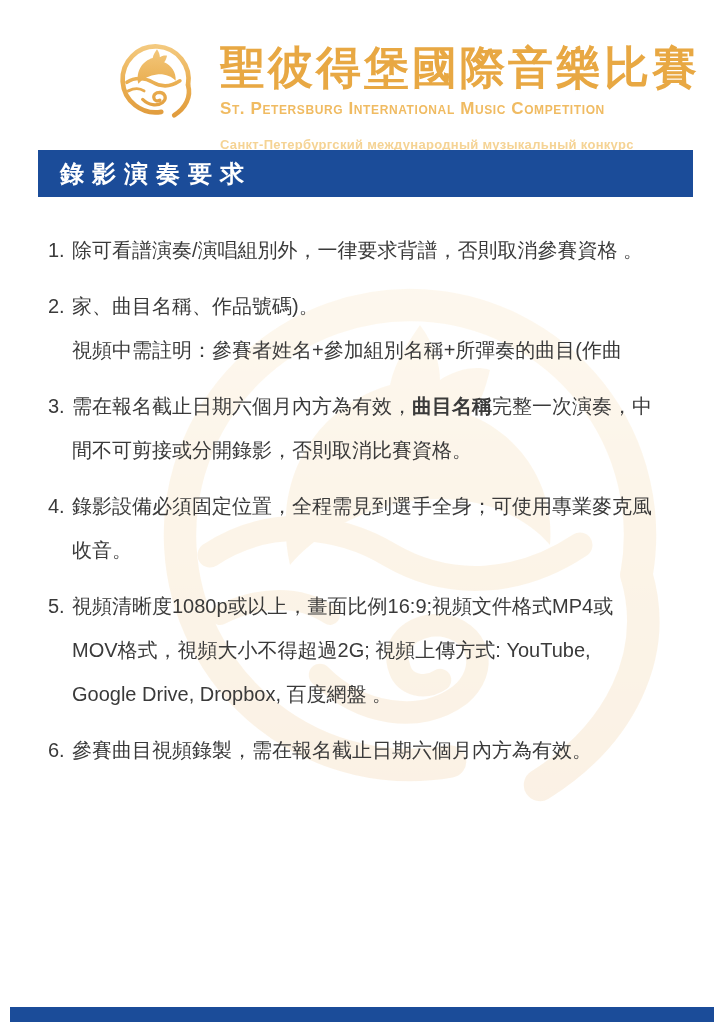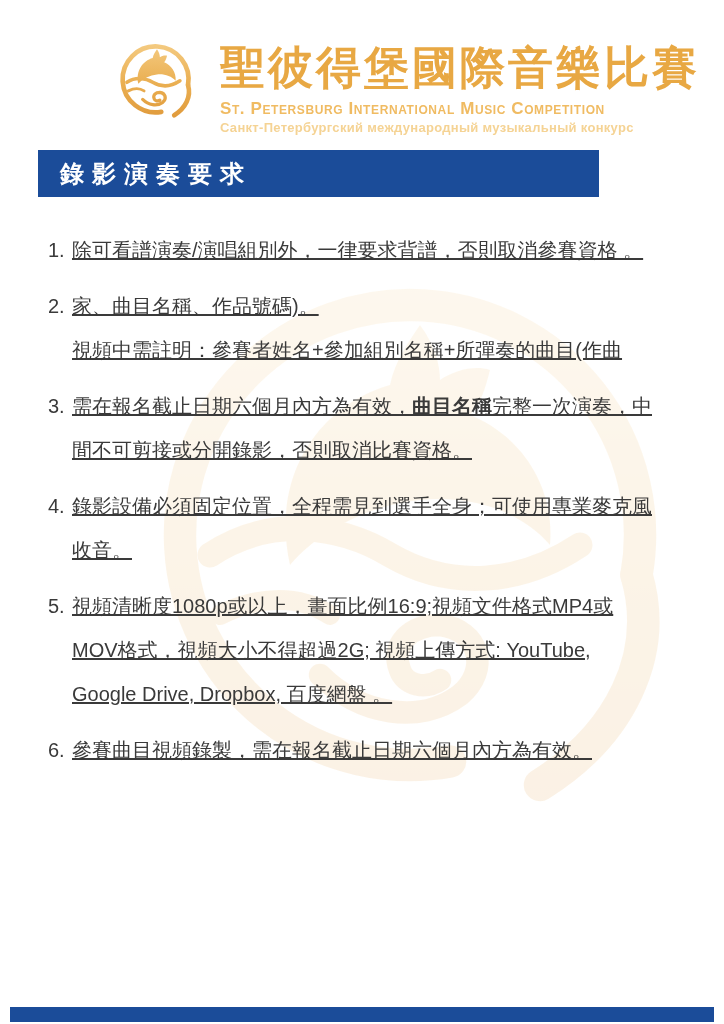--- a/index.html
+++ b/index.html
@@ -18,48 +18,48 @@
   .title-zh {
     font-family:"DejaVu Serif","Liberation Serif",serif;
     font-size:45px; font-weight:700; letter-spacing:3px; line-height:1.15;
     color:#e8a843; white-space:nowrap;
   }
   .title-en {
     margin-top:5px; font-variant:small-caps; font-weight:700;
     font-size:17px; letter-spacing:0.6px; color:#f0bb62; white-space:nowrap;
   }
   .title-ru {
-    margin-top:1px; font-weight:700; font-size:13px;
+    margin-top:18px; font-weight:700; font-size:13px;
     letter-spacing:0.3px; color:#f5d394; white-space:nowrap;
   }
 
   
   .banner {
-    position:absolute; left:38px; top:150px; width:561px; height:47px;
+    position:absolute; left:38px; top:150px; width:655px; height:47px;
     background:#1b4c99;
     display:flex; align-items:center;
   }
   .banner-title {
     color:#ffffff; font-size:24px; font-weight:700;
     letter-spacing:8px; padding-left:22px; white-space:nowrap;
   }
 
   
   .watermark { position:absolute; left:120px; top:235px; width:600px; height:650px;
     opacity:0.13; pointer-events:none; }
 
   
   .req-list {
     position:absolute; left:48px; top:228px; width:630px;
     font-size:20px; line-height:44px; color:#3a3a3a;
   }
   .req-item { display:flex; margin-bottom:12px; }
   .req-num { flex:0 0 24px; white-space:nowrap; }
   .req-lines { flex:1; }
-  .req-line { white-space:nowrap;text-decoration:underline; }
+  .req-line { white-space:nowrap; }
   .req-line .bold { font-weight:700; }
 
   
   .footer-bar {
     position:absolute; left:10px; right:10px; top:1007px; height:15px;
     background:#1b4c99;
   }
 </style>
 </head>
 <body>

